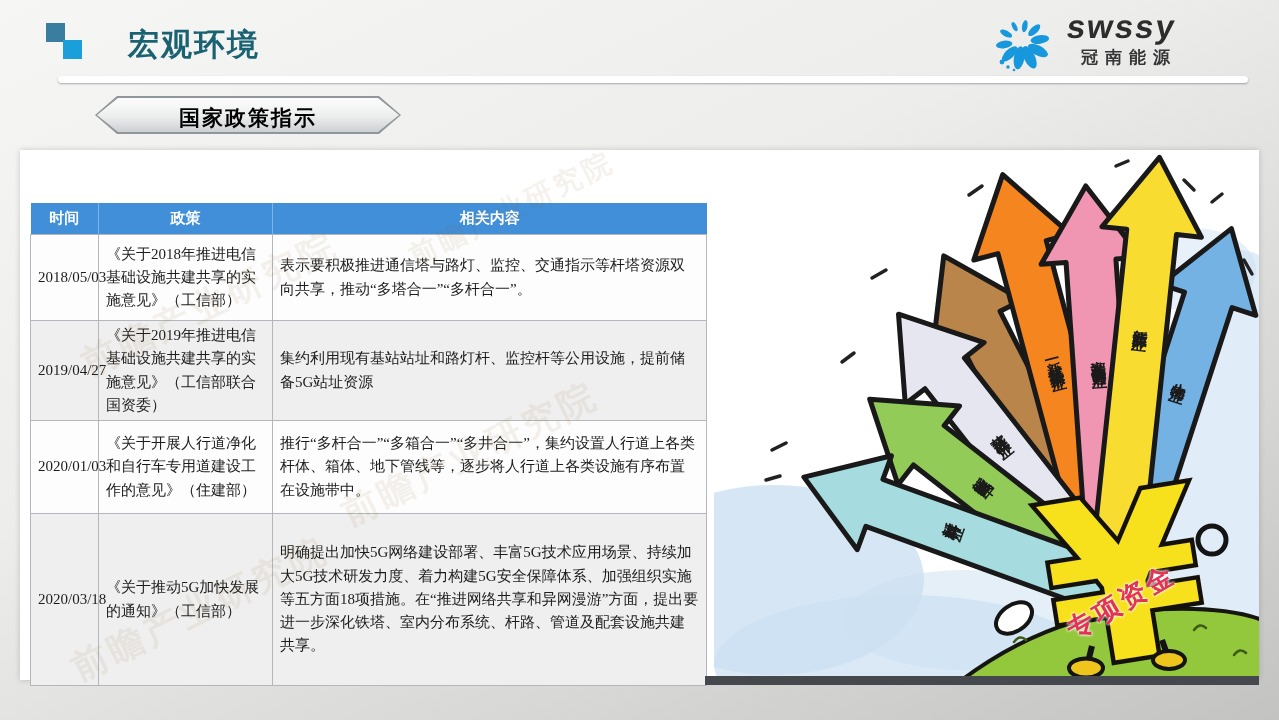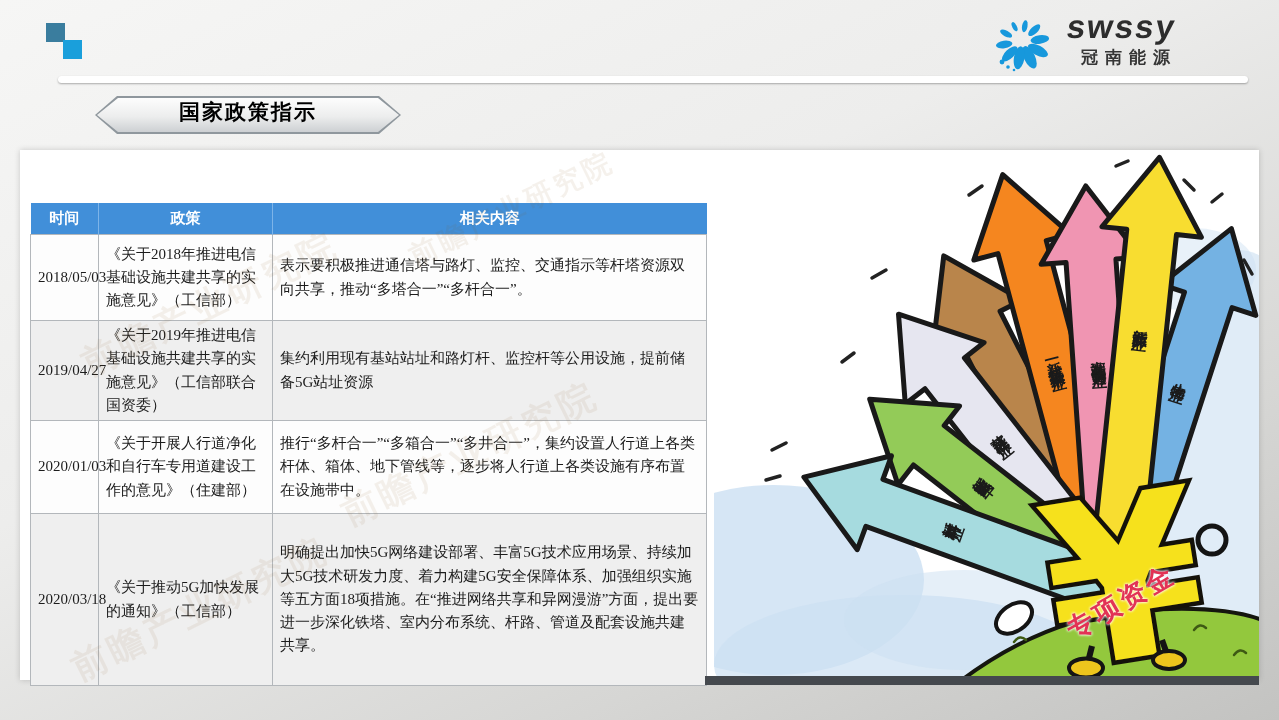--- a/index.html
+++ b/index.html
@@ -21,21 +21,21 @@
               letter-spacing:2px;transform:skewX(-8deg);}
   .logo-company{position:absolute;left:80px;top:38px;font-size:17px;font-weight:bold;color:#363636;
                 letter-spacing:7px;margin-left:12px;}
   
   .banner{position:absolute;left:95px;top:96px;width:306px;height:38px;
           clip-path:polygon(0 50%,22px 0,calc(100% - 22px) 0,100% 50%,calc(100% - 22px) 100%,22px 100%);
           background:#8f979d;}
   .banner-inner{position:absolute;left:2px;top:2px;right:2px;bottom:2px;
           clip-path:polygon(0 50%,21px 0,calc(100% - 21px) 0,100% 50%,calc(100% - 21px) 100%,21px 100%);
           background:linear-gradient(180deg,#fdfdfd 0%,#eceded 55%,#cdd0d3 100%);
-          display:flex;align-items:flex-start;justify-content:center;}
+          display:flex;align-items:flex-end;justify-content:center;}
   .banner-label{font-size:21px;font-weight:bold;color:#000;letter-spacing:2px;}
   
   .panel{position:absolute;left:20px;top:150px;width:1239px;height:530px;background:#fff;
          box-shadow:0 0 6px rgba(0,0,0,.18);z-index:1;}
   .tbl-title{position:absolute;left:30px;top:159px;width:520px;text-align:center;
              font-family:"Liberation Serif","DejaVu Serif",serif;
              font-size:17px;font-weight:bold;color:#0e0e0e;z-index:2;letter-spacing:1px;}
   table.policy{position:absolute;left:30px;top:203px;width:676px;border-collapse:collapse;
                table-layout:fixed;z-index:2;font-family:"Liberation Serif","DejaVu Serif",serif;}
   table.policy th{height:29px;background:#418fd9;color:#fff;font-size:15px;font-weight:bold;
@@ -62,20 +62,21 @@
                text-shadow:0 0 3px #fff,0 0 3px #fff;white-space:nowrap;}
   .illu-edge{position:absolute;left:705px;top:676px;width:554px;height:9px;background:#45494e;z-index:6;}
 </style>
 </head>
 <body>
 
 <div class="slide">
 
   <div class="sq sq1"></div>
   <div class="sq sq2"></div>
+  <div class="page-title">宏观环境</div>
   <div class="underline"></div>
 
   <div class="logo">
     <svg width="66" height="66" viewBox="0 0 66 66">
       <g fill="#1798dc">
         <g transform="translate(33,34)">
           <ellipse transform="rotate(10) translate(0,-16) scale(0.55)" rx="5" ry="11"></ellipse>
           <ellipse transform="rotate(46) translate(0,-17) scale(0.7)" rx="5" ry="11"></ellipse>
           <ellipse transform="rotate(82) translate(0,-18) scale(0.85)" rx="5" ry="11"></ellipse>
           <ellipse transform="rotate(118) translate(0,-18) scale(1.0)" rx="5" ry="11"></ellipse>

